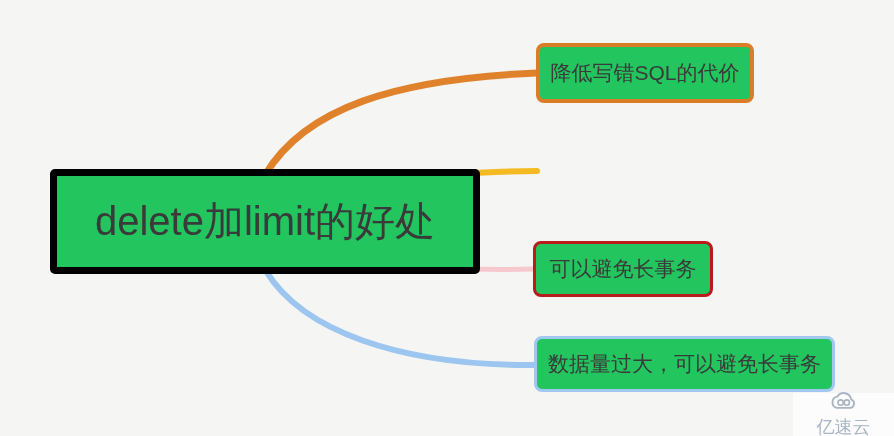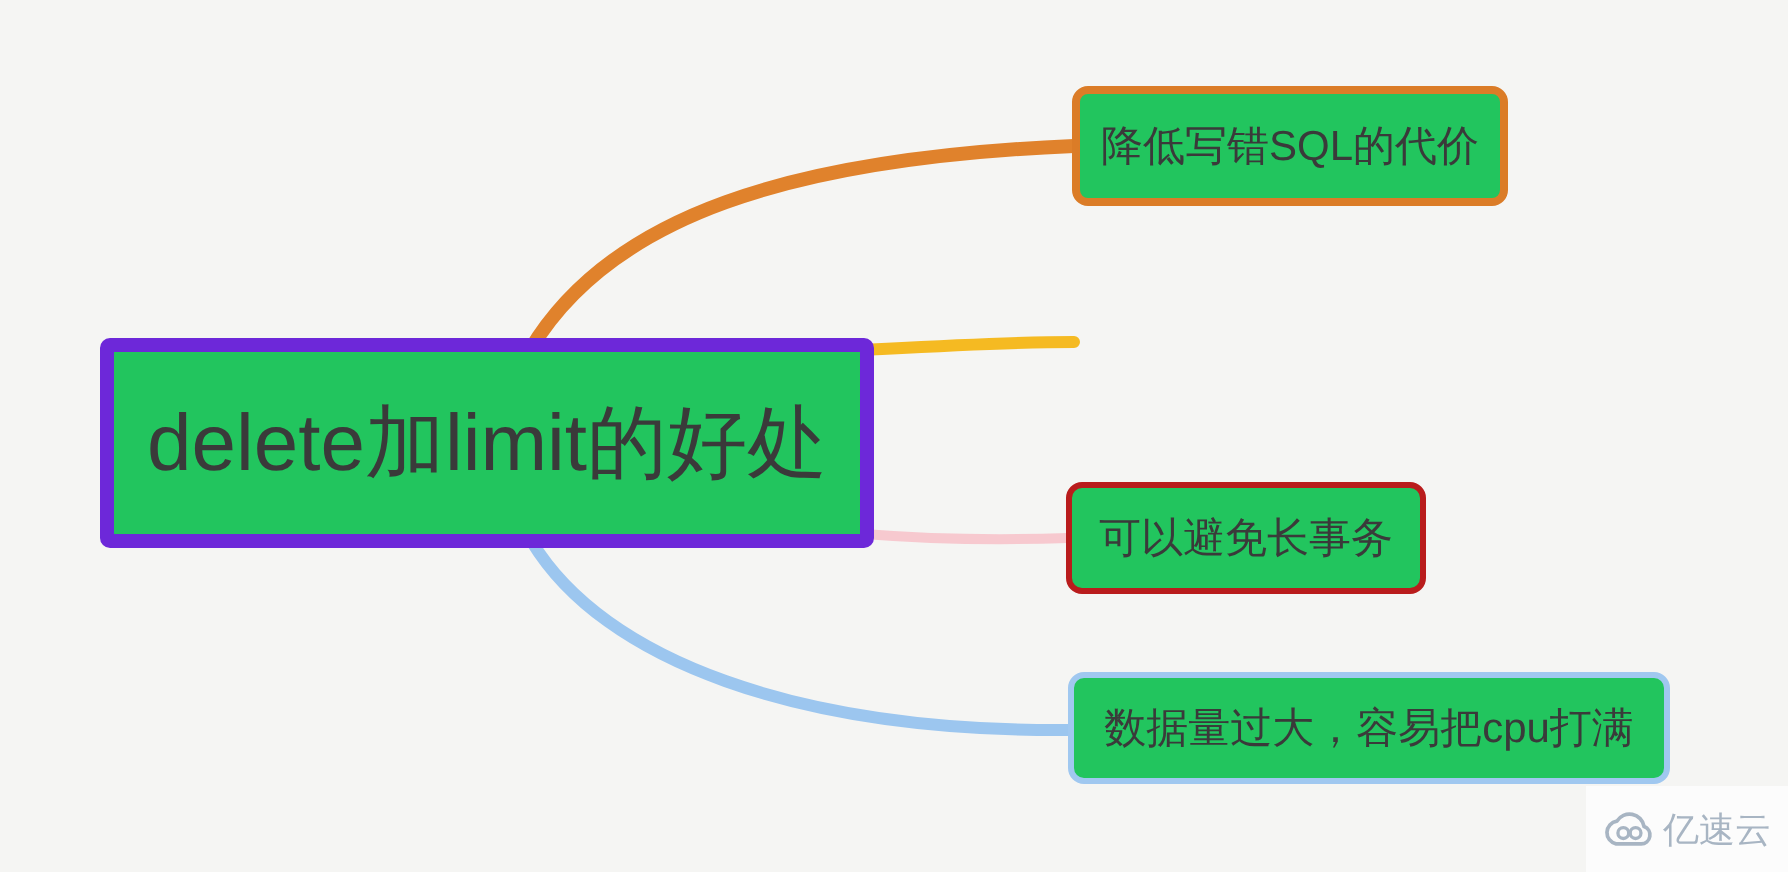--- a/index.html
+++ b/index.html
@@ -28,23 +28,23 @@
     display: flex;
     align-items: center;
     justify-content: center;
     color: #3a3a3a;
     z-index: 2;
     white-space: nowrap;
   }
   .root-node {
     left: 50px;
     top: 169px;
-    width: 387px;
+    width: 430px;
     height: 105px;
-    border: 7px solid #6d28d9;
+    border: 7px solid #000000;
     border-radius: 5px;
     font-size: 40px;
   }
   .branch {
     border-radius: 8px;
     font-size: 21px;
   }
   .branch-1 { left: 536px; top: 43px;  width: 218px; height: 60px; border: 4px solid #db7c27; }
   .branch-2 { left: 536px; top: 143px; width: 218px; height: 59px; border: 4px solid #f3b92a; }
   .branch-3 { left: 533px; top: 241px; width: 180px; height: 56px; border: 3px solid #b91c1c; }
@@ -56,20 +56,21 @@
     width: 101px;
     height: 43px;
     background: #fcfcfc;
     display: flex;
     align-items: center;
     justify-content: center;
     gap: 4px;
     z-index: 3;
     color: #a8b5c3;
     font-size: 18px;
+    flex-direction: column;
   }
   .watermark svg { display: block; }
 </style>
 </head>
 <body>
 
 <div class="stage">
 
   <svg class="connectors" width="894" height="436" viewBox="0 0 894 436">
     <path d="M 265 175 C 305 108, 395 79, 537 73" stroke="#e0822c" stroke-width="7" fill="none" stroke-linecap="round"></path>
@@ -85,21 +86,21 @@
   <div class="node branch branch-1">
     <span>降低写错SQL的代价</span>
   </div>
 
 
   <div class="node branch branch-3">
     <span>可以避免长事务</span>
   </div>
 
   <div class="node branch branch-4">
-    <span>数据量过大，容易把cpu打满</span>
+    <span>数据量过大，可以避免长事务</span>
   </div>
 
   <div class="watermark">
     <span>
       <svg width="26" height="21" viewBox="0 0 28 22">
         <path d="M 6.5 19 H 20 A 4.8 4.8 0 0 0 21.6 9.7 A 8 8 0 0 0 6.9 6.8 A 6.2 6.2 0 0 0 6.5 19 Z" fill="none" stroke="#a8b5c3" stroke-width="2" stroke-linejoin="round"></path>
         <circle cx="10.4" cy="13.2" r="2.9" fill="none" stroke="#a8b5c3" stroke-width="1.8"></circle>
         <circle cx="17.0" cy="13.2" r="2.9" fill="none" stroke="#a8b5c3" stroke-width="1.8"></circle>
       </svg>
     </span>

